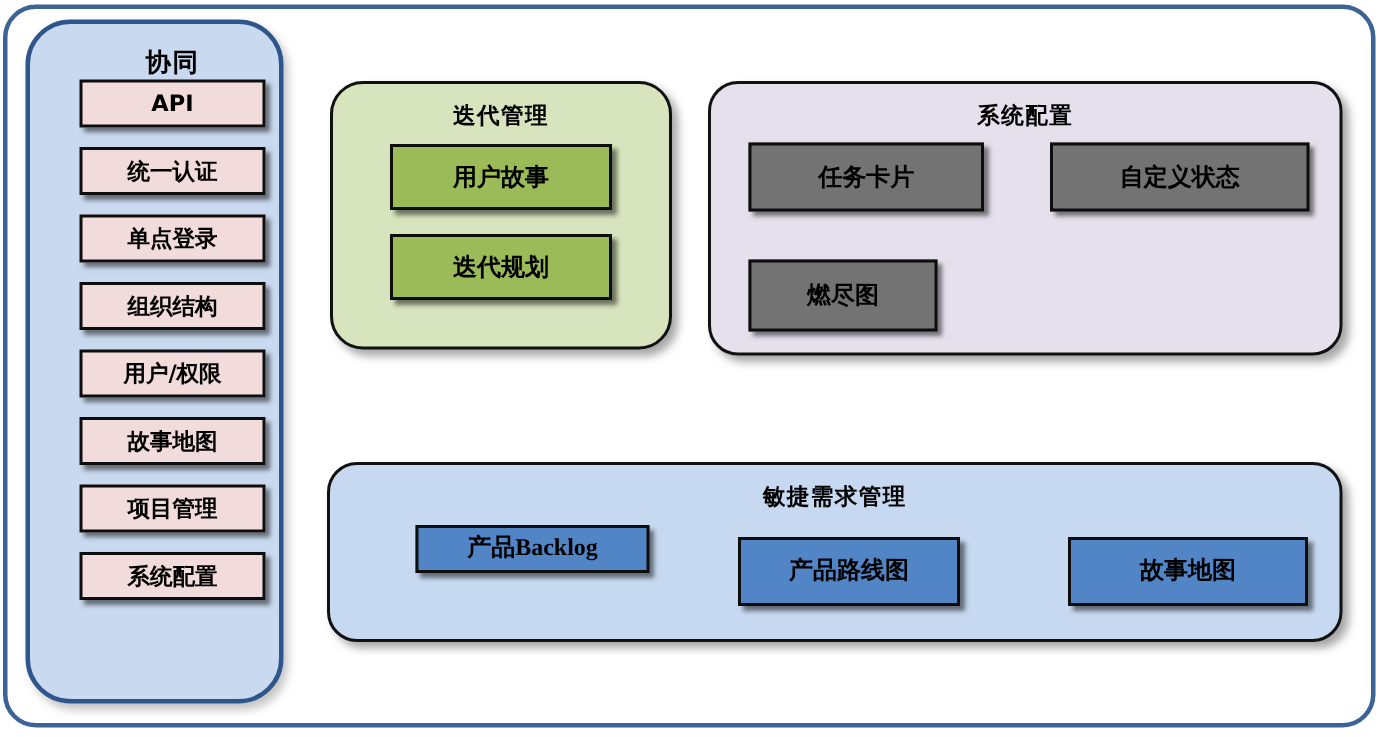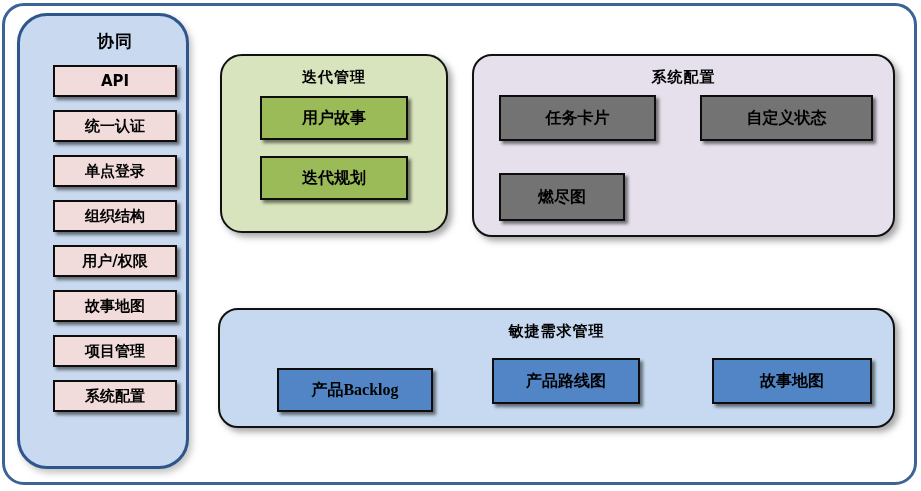--- a/index.html
+++ b/index.html
@@ -14,21 +14,21 @@
     border:3.5px solid #3b6395;border-radius:22px;background:#ffffff;
   }
   
   .sidebar{
     position:absolute;left:12px;top:7px;width:172px;height:456px;
     background:#c9d9ef;border:3px solid #2e568d;border-radius:30px;
     box-shadow:3px 4px 6px rgba(90,90,90,0.35);
     display:flex;flex-direction:column;align-items:center;padding-left:24px;
   }
   .sidebar-title{margin-top:14px;font-size:17px;letter-spacing:1px;}
-  .sidebar-items{margin-top:12px;display:flex;flex-direction:column;gap:13px;align-items:center;}
+  .sidebar-items{display:flex;flex-direction:column;gap:13px;align-items:center;}
   .node{
     display:flex;align-items:center;justify-content:center;
     border:2.5px solid #0d0d0d;font-size:15px;line-height:1;
     box-shadow:3px 3px 3px rgba(0,0,0,0.5);
   }
   .node.pink{width:124px;height:32px;background:#f2dcdb;}
   
   .panel{
     position:absolute;border:2.5px solid #111;
     box-shadow:4px 4px 6px rgba(80,80,80,0.5);
@@ -49,21 +49,21 @@
   .node.purplebox{position:absolute;background:#737373;font-size:16px;}
   .pb1{left:25px;top:39px;width:157px;height:46px;}
   .pb2{left:226px;top:39px;width:173px;height:46px;}
   .pb3{left:25px;top:117px;width:126px;height:48px;}
   .pb4{left:229px;top:124px;width:174px;height:46px;}
   .panel.bluebottom{
     left:213px;top:302px;width:677px;height:120px;background:#c6d9f0;border-radius:20px;font-family:Liberation Serif, serif;
   }
   .panel.bluebottom .panel-title{margin-top:12px;}
   .node.bluebox{position:absolute;background:#5185c5;font-size:16px;}
-  .bb1{left:57px;top:58px;width:156px;height:44px;}
+  .bb1{left:57px;top:40px;width:156px;height:32px;}
   .bb2{left:272px;top:48px;width:148px;height:46px;}
   .bb3{left:492px;top:48px;width:160px;height:46px;}
 </style>
 </head>
 <body>
 
 <div class="canvas">
   <div class="outer-frame">
 
     <div class="sidebar">

